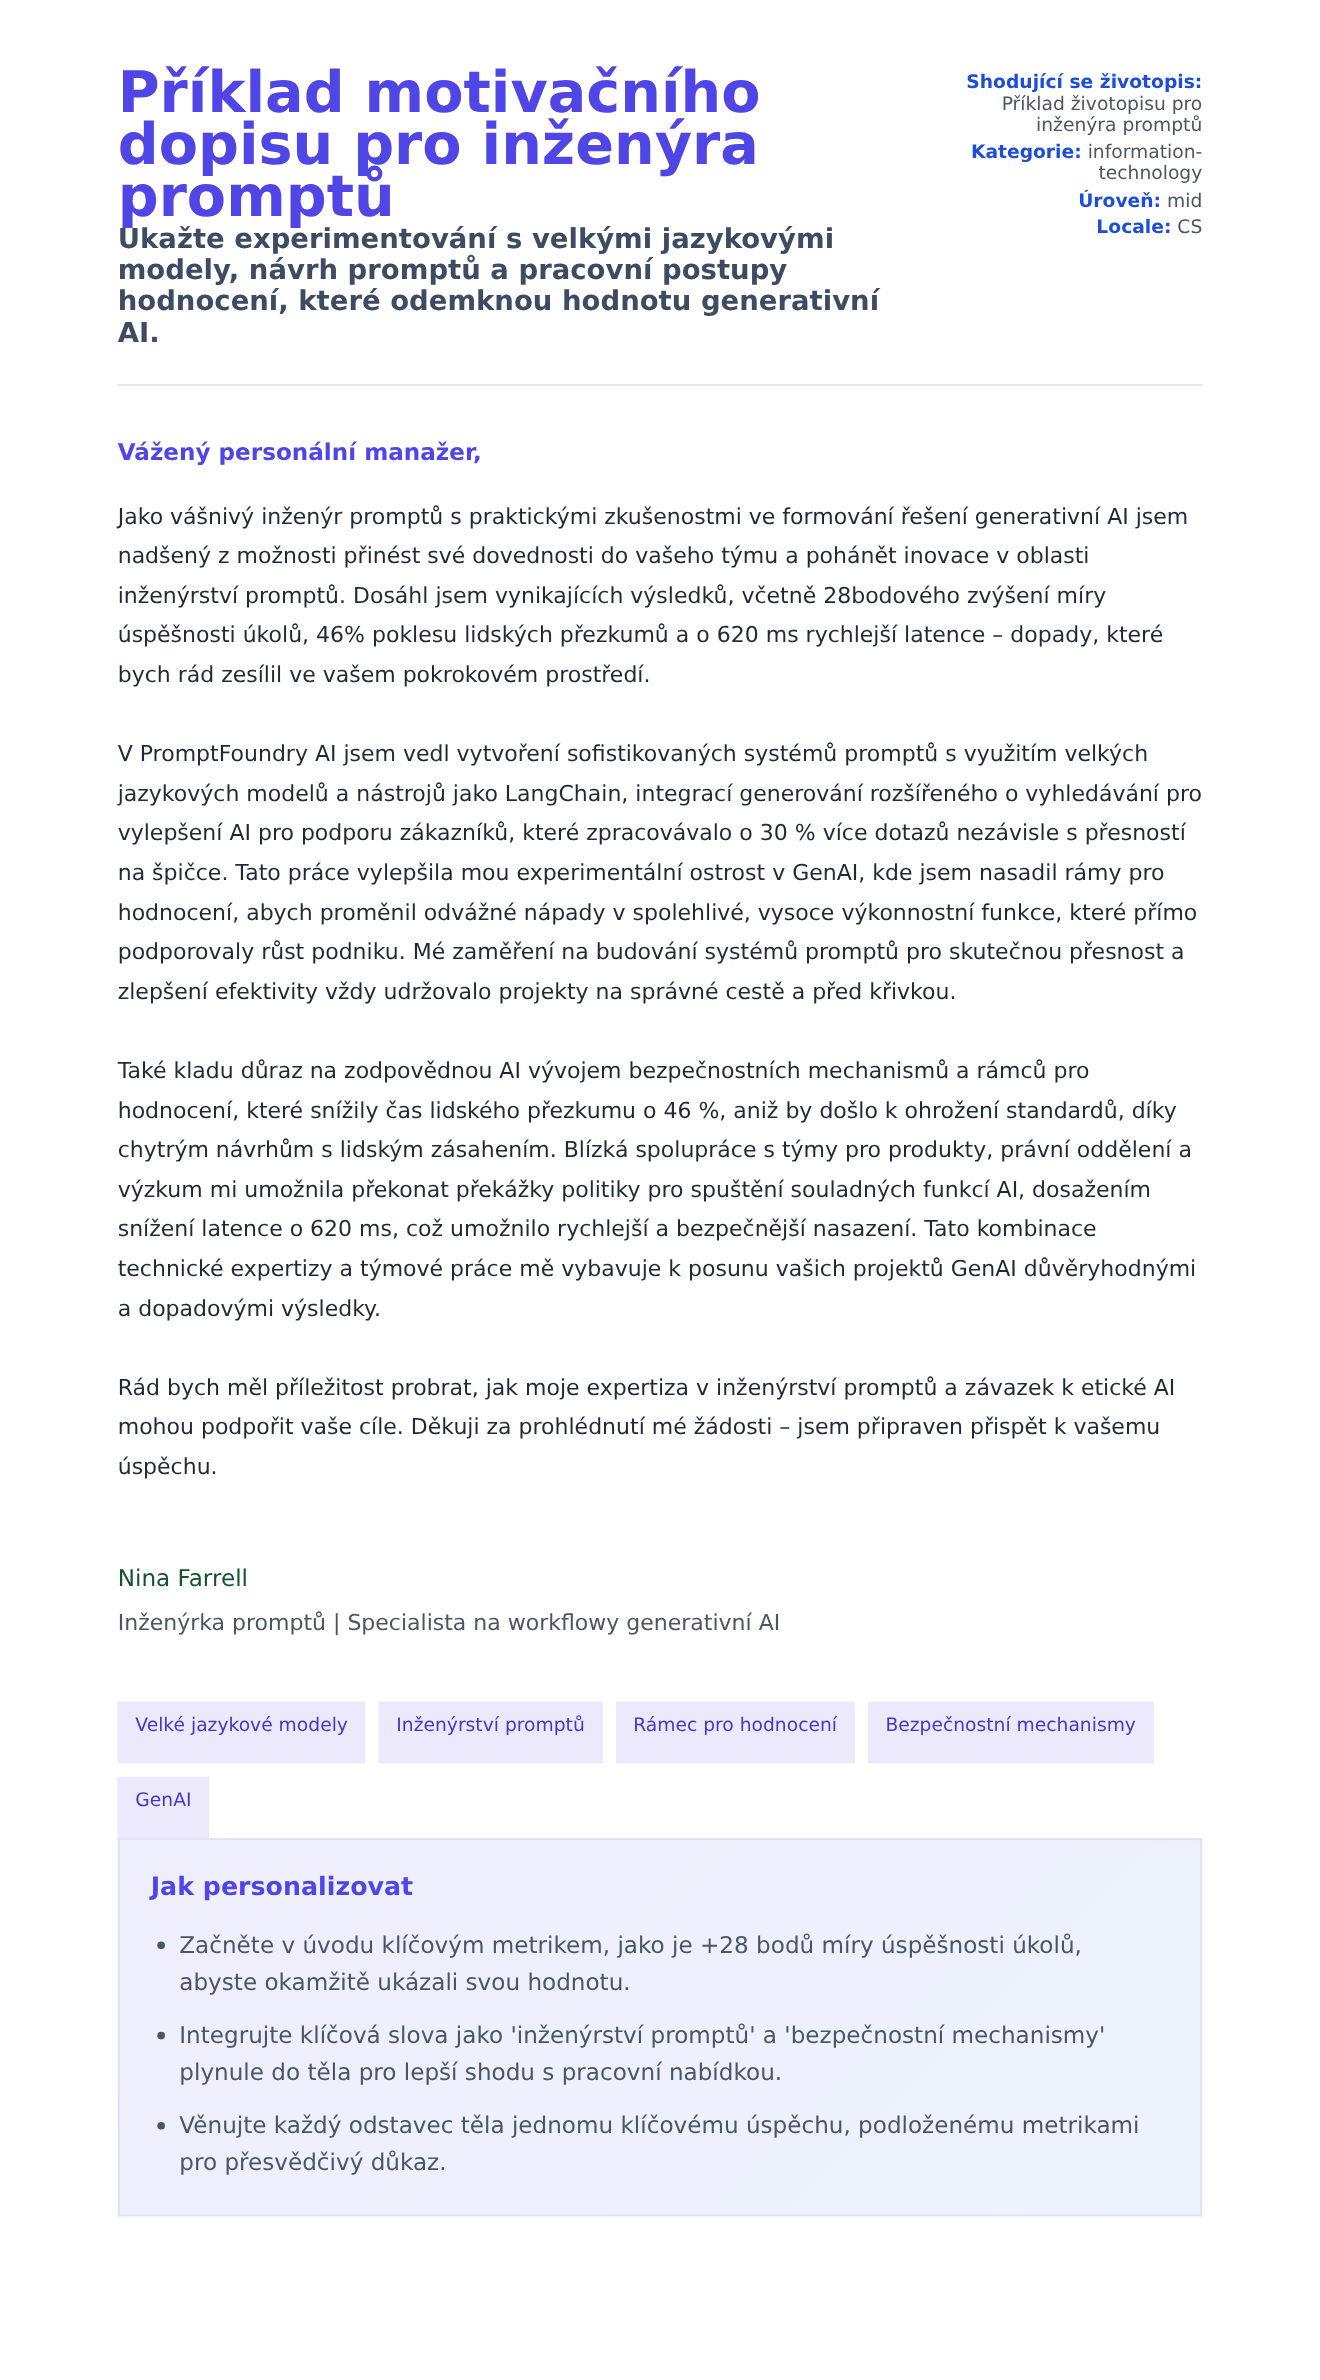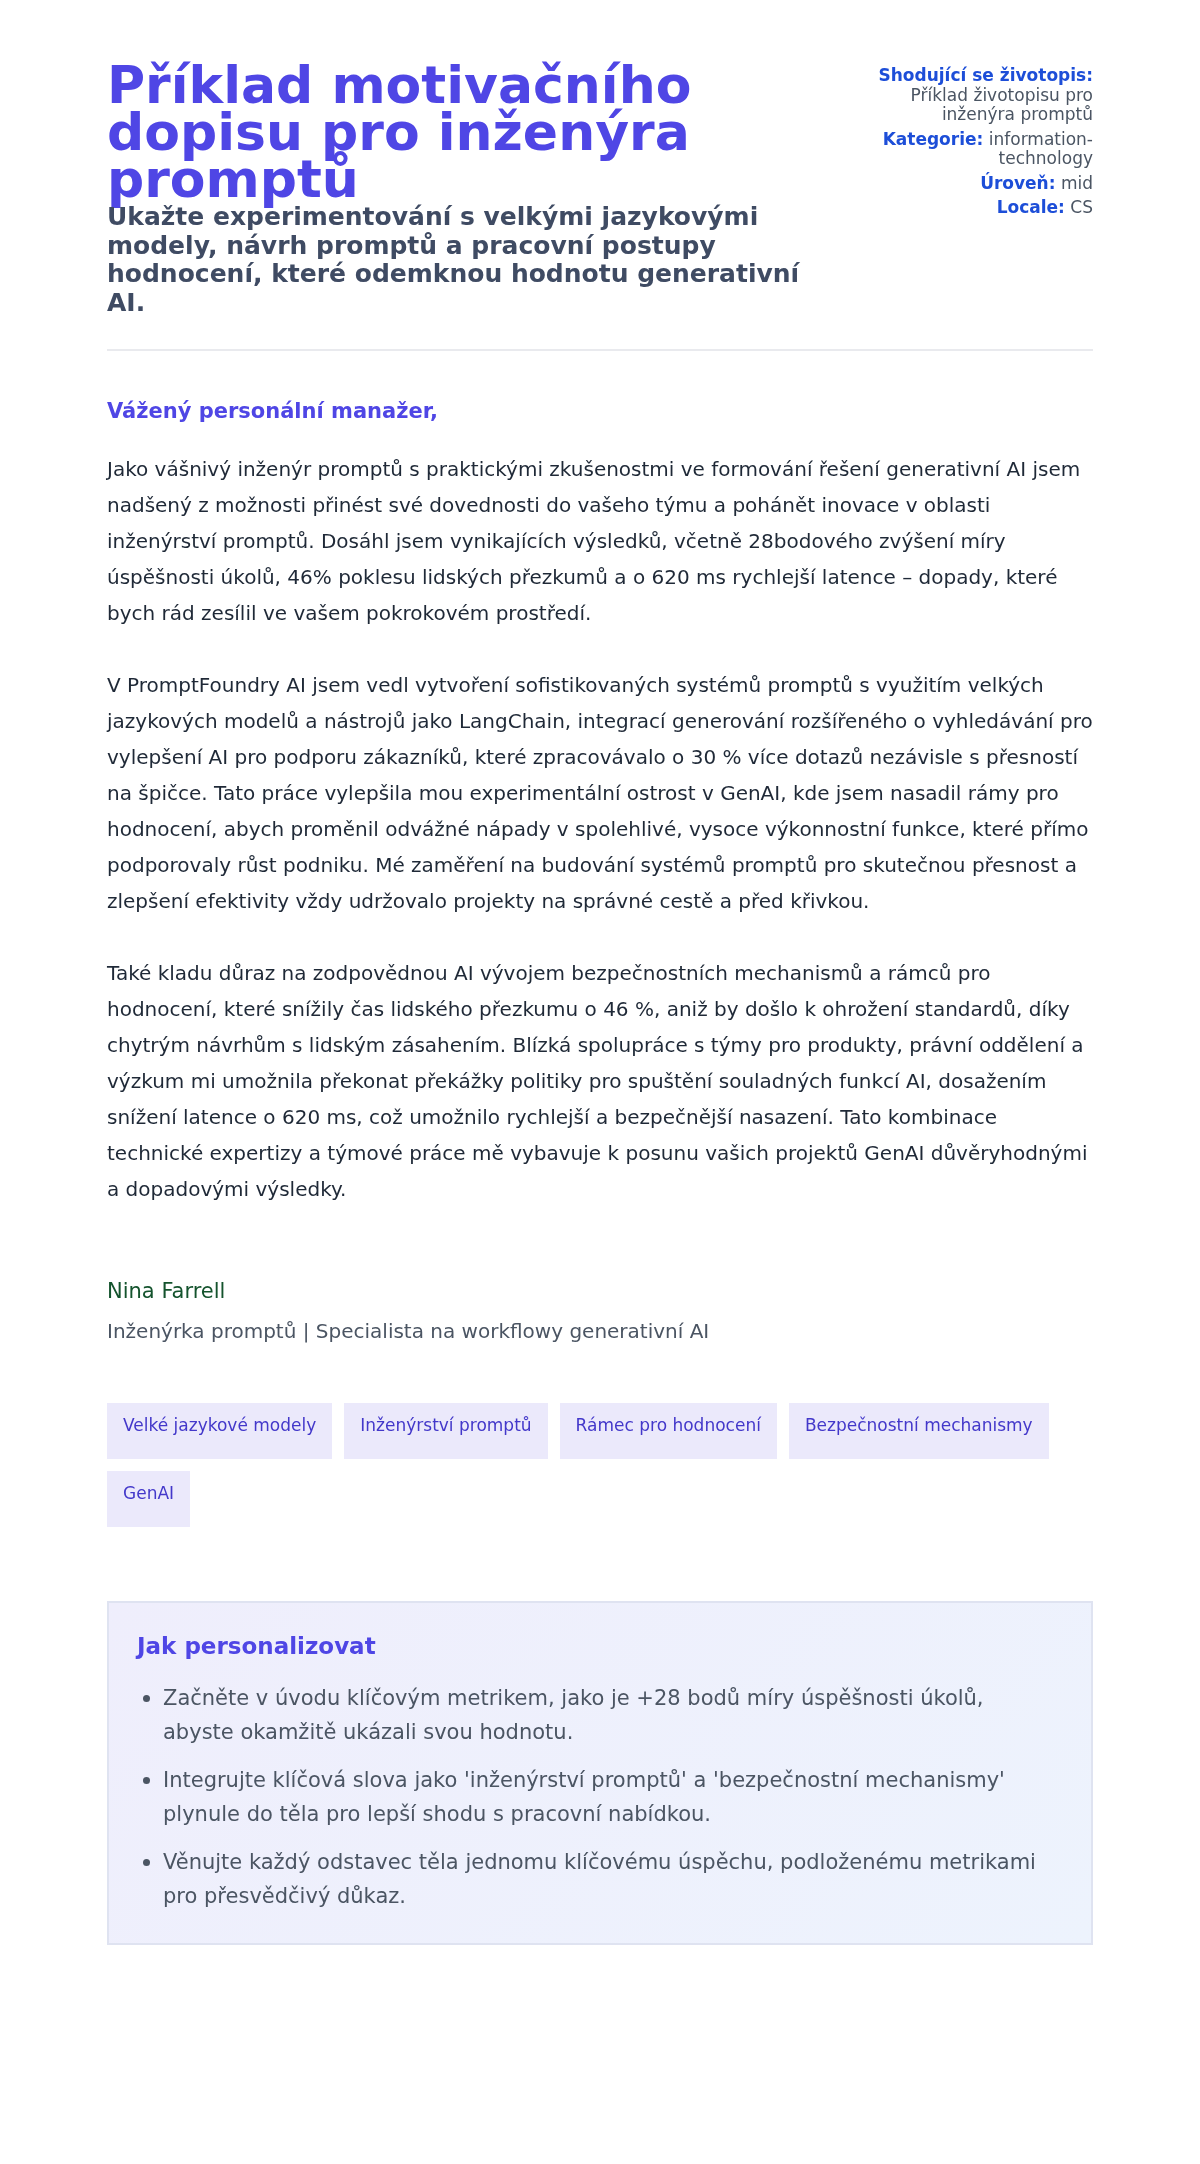--- a/index.html
+++ b/index.html
@@ -82,21 +82,20 @@
   }
   .tag {
     background: #ebe9fb;
     color: #4338ca;
     font-size: 17px;
     line-height: 44px;
     height: 56px;
     padding: 0 16px;
   }
   .tips {
-    margin-top: 74px;
     border: 2px solid #dfe3f1;
     background: linear-gradient(135deg, #efeefc 0%, #edf3fd 100%);
     padding: 28px 44px 30px 28px;
   }
   .tips-title {
     font-size: 23px;
     font-weight: bold;
     color: #4f46e5;
     line-height: 30px;
   }
@@ -152,20 +151,21 @@
       </div>
     </div>
   </header>
 
   <div class="salutation">Vážený personální manažer,</div>
 
   <div class="body-text">
     <p class="para">Jako vášnivý inženýr promptů s praktickými zkušenostmi ve formování řešení generativní AI jsem nadšený z možnosti přinést své dovednosti do vašeho týmu a pohánět inovace v oblasti inženýrství promptů. Dosáhl jsem vynikajících výsledků, včetně 28bodového zvýšení míry úspěšnosti úkolů, 46% poklesu lidských přezkumů a o 620 ms rychlejší latence – dopady, které bych rád zesílil ve vašem pokrokovém prostředí.</p>
     <p class="para">V PromptFoundry AI jsem vedl vytvoření sofistikovaných systémů promptů s využitím velkých jazykových modelů a nástrojů jako LangChain, integrací generování rozšířeného o vyhledávání pro vylepšení AI pro podporu zákazníků, které zpracovávalo o 30 % více dotazů nezávisle s přesností na špičce. Tato práce vylepšila mou experimentální ostrost v GenAI, kde jsem nasadil rámy pro hodnocení, abych proměnil odvážné nápady v spolehlivé, vysoce výkonnostní funkce, které přímo podporovaly růst podniku. Mé zaměření na budování systémů promptů pro skutečnou přesnost a zlepšení efektivity vždy udržovalo projekty na správné cestě a před křivkou.</p>
     <p class="para">Také kladu důraz na zodpovědnou AI vývojem bezpečnostních mechanismů a rámců pro hodnocení, které snížily čas lidského přezkumu o 46 %, aniž by došlo k ohrožení standardů, díky chytrým návrhům s lidským zásahením. Blízká spolupráce s týmy pro produkty, právní oddělení a výzkum mi umožnila překonat překážky politiky pro spuštění souladných funkcí AI, dosažením snížení latence o 620 ms, což umožnilo rychlejší a bezpečnější nasazení. Tato kombinace technické expertizy a týmové práce mě vybavuje k posunu vašich projektů GenAI důvěryhodnými a dopadovými výsledky.</p>
+    <p class="para">Rád bych měl příležitost probrat, jak moje expertiza v inženýrství promptů a závazek k etické AI mohou podpořit vaše cíle. Děkuji za prohlédnutí mé žádosti – jsem připraven přispět k vašemu úspěchu.</p>
   </div>
 
   <div class="signature">
     <div class="sig-name">Nina Farrell</div>
     <div class="sig-role">Inženýrka promptů | Specialista na workflowy generativní AI</div>
   </div>
 
   <div class="tags">
     <span class="tag">Velké jazykové modely</span>
     <span class="tag">Inženýrství promptů</span>

